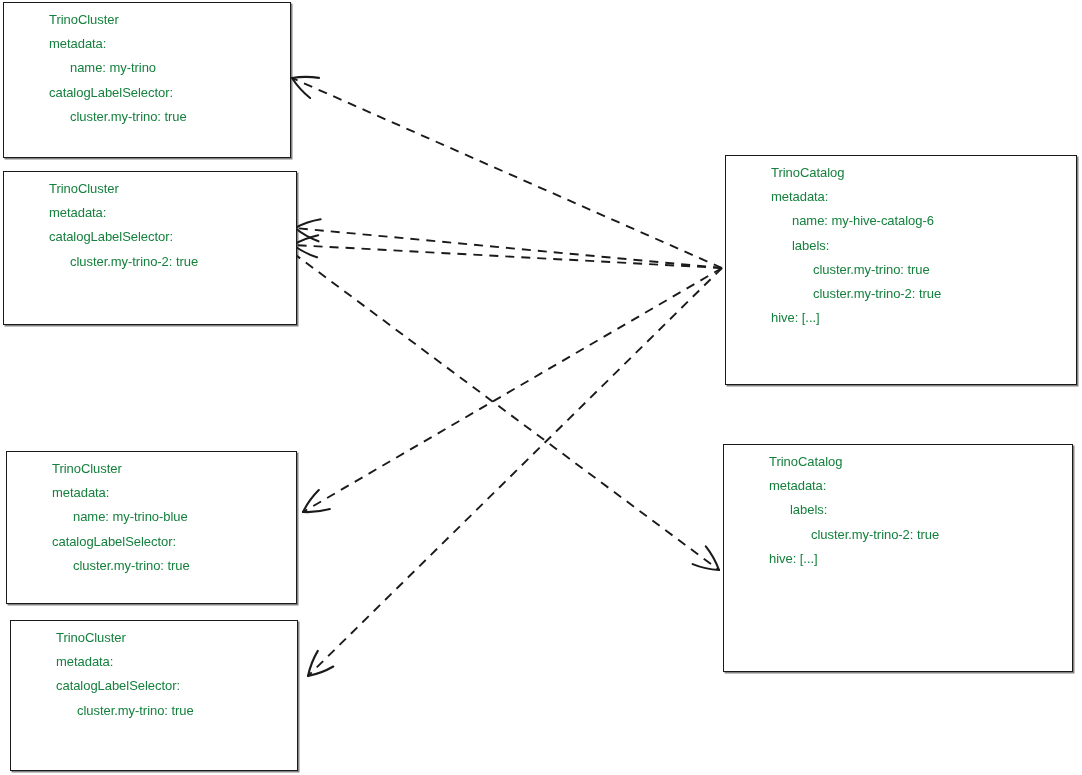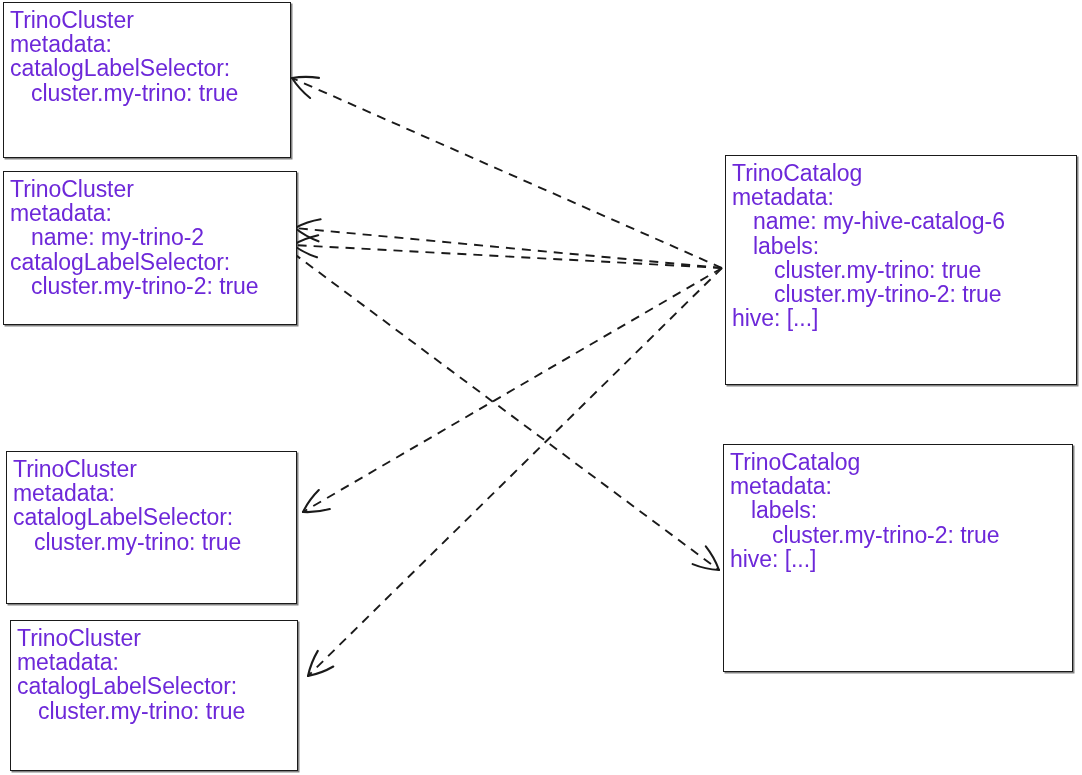--- a/index.html
+++ b/index.html
@@ -27,25 +27,26 @@
   .node {
     position: absolute;
     box-sizing: border-box;
     background: #ffffff;
     border: 1.6px solid #1a1a1a;
     box-shadow: 1.5px 1.5px 0 0 rgba(30,30,30,0.55);
     padding: 5px 0 0 6px;
     overflow: hidden;
   }
   .node .line {
-    font-size: 23px;
+    font-size: 13px;
     line-height: 24.2px;
-    color: #6d28d9;
+    color: #15803d;
     white-space: pre;
     letter-spacing: -0.05px;
+    margin-left: 39px;
   }
   .indent-1 { padding-left: 21px; }
   .indent-2 { padding-left: 42px; }
 </style>
 </head>
 <body>
 
 <div id="canvas">
 
   <svg class="edges" viewBox="0 0 1082 775" width="1082" height="775" xmlns="http://www.w3.org/2000/svg">
@@ -70,33 +71,34 @@
         <path d="M 308.0 676.0 Q 321.6 673.3 333.3 666.5"></path>
         <path d="M 719.0 570.0 Q 705.2 569.2 692.6 564.1"></path>
         <path d="M 719.0 570.0 Q 714.2 557.0 705.8 546.4"></path>
       </g>
   </svg>
 
   <div id="node-layer">
       <div class="node" style="left: 3px; top: 2px; width: 288px; height: 156px;">
         <div class="line">TrinoCluster</div>
         <div class="line">metadata:</div>
+        <div class="line indent-1">name: my-trino</div>
         <div class="line">catalogLabelSelector:</div>
         <div class="line indent-1">cluster.my-trino: true</div>
       </div>
       <div class="node" style="left: 3px; top: 171px; width: 294px; height: 154px;">
         <div class="line">TrinoCluster</div>
         <div class="line">metadata:</div>
-        <div class="line indent-1">name: my-trino-2</div>
         <div class="line">catalogLabelSelector:</div>
         <div class="line indent-1">cluster.my-trino-2: true</div>
       </div>
       <div class="node" style="left: 6px; top: 451px; width: 291px; height: 153px;">
         <div class="line">TrinoCluster</div>
         <div class="line">metadata:</div>
+        <div class="line indent-1">name: my-trino-blue</div>
         <div class="line">catalogLabelSelector:</div>
         <div class="line indent-1">cluster.my-trino: true</div>
       </div>
       <div class="node" style="left: 10px; top: 620px; width: 288px; height: 151px;">
         <div class="line">TrinoCluster</div>
         <div class="line">metadata:</div>
         <div class="line">catalogLabelSelector:</div>
         <div class="line indent-1">cluster.my-trino: true</div>
       </div>
       <div class="node" style="left: 725px; top: 155px; width: 352px; height: 230px;">

